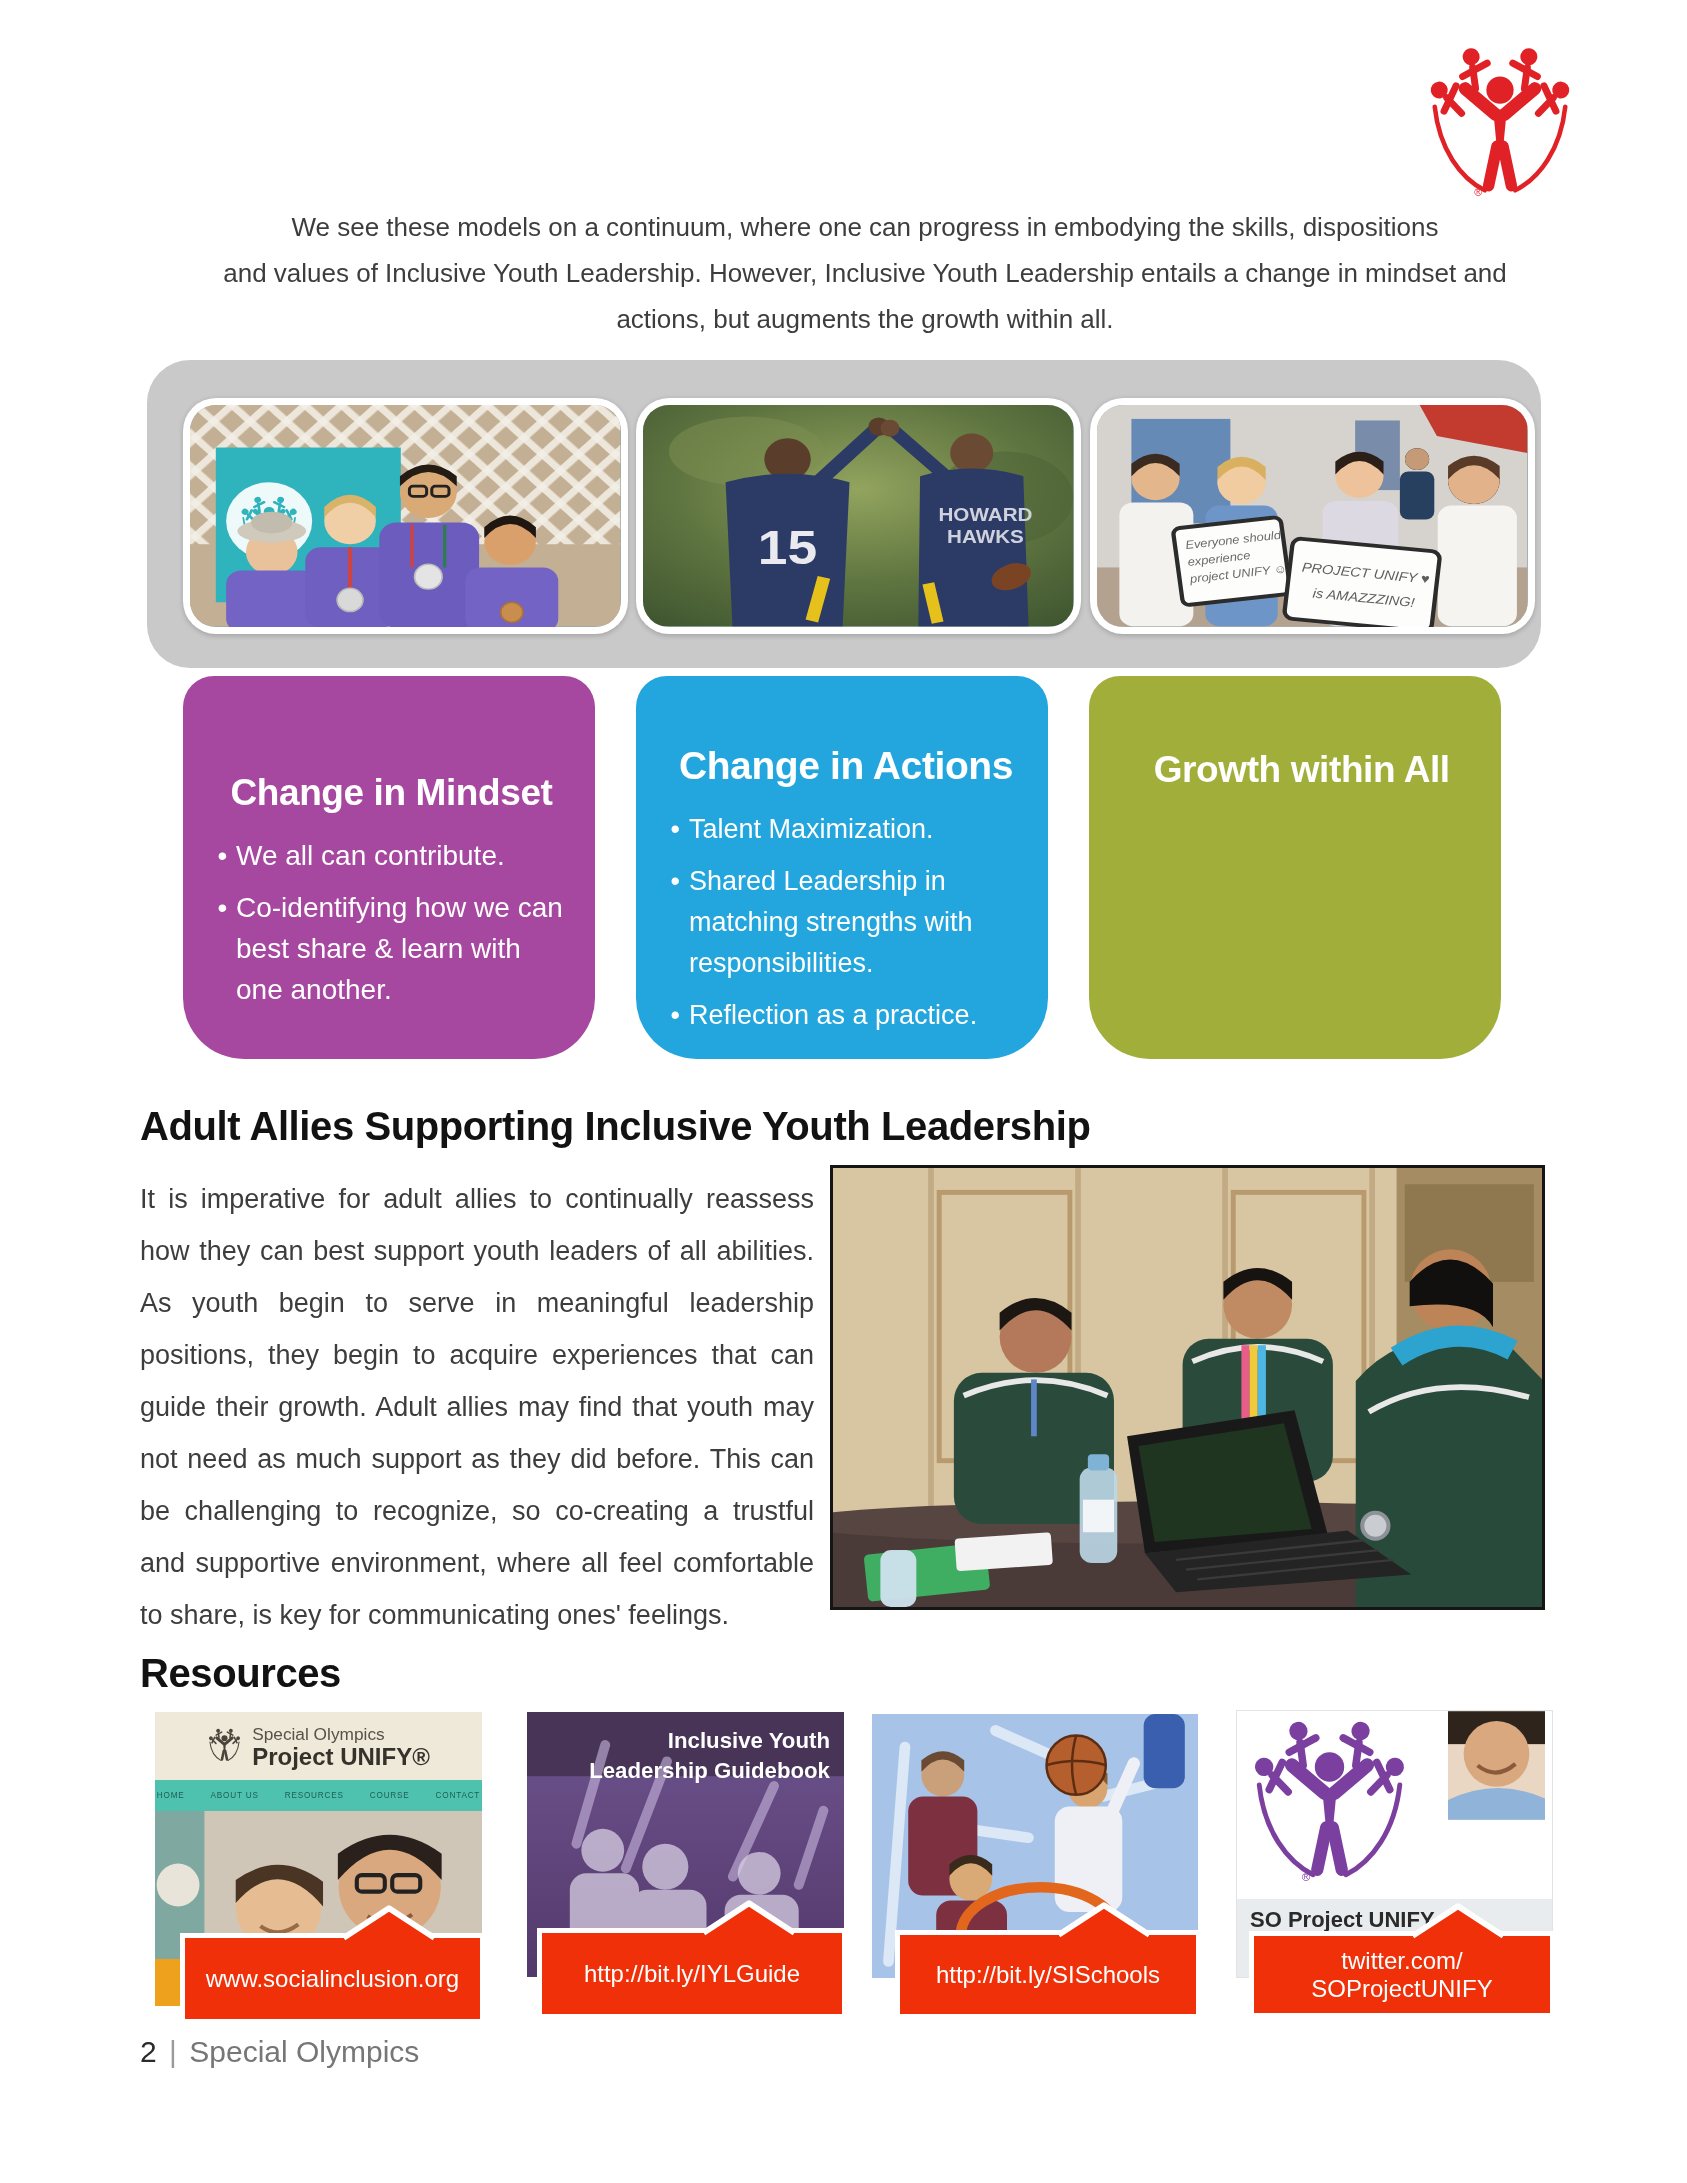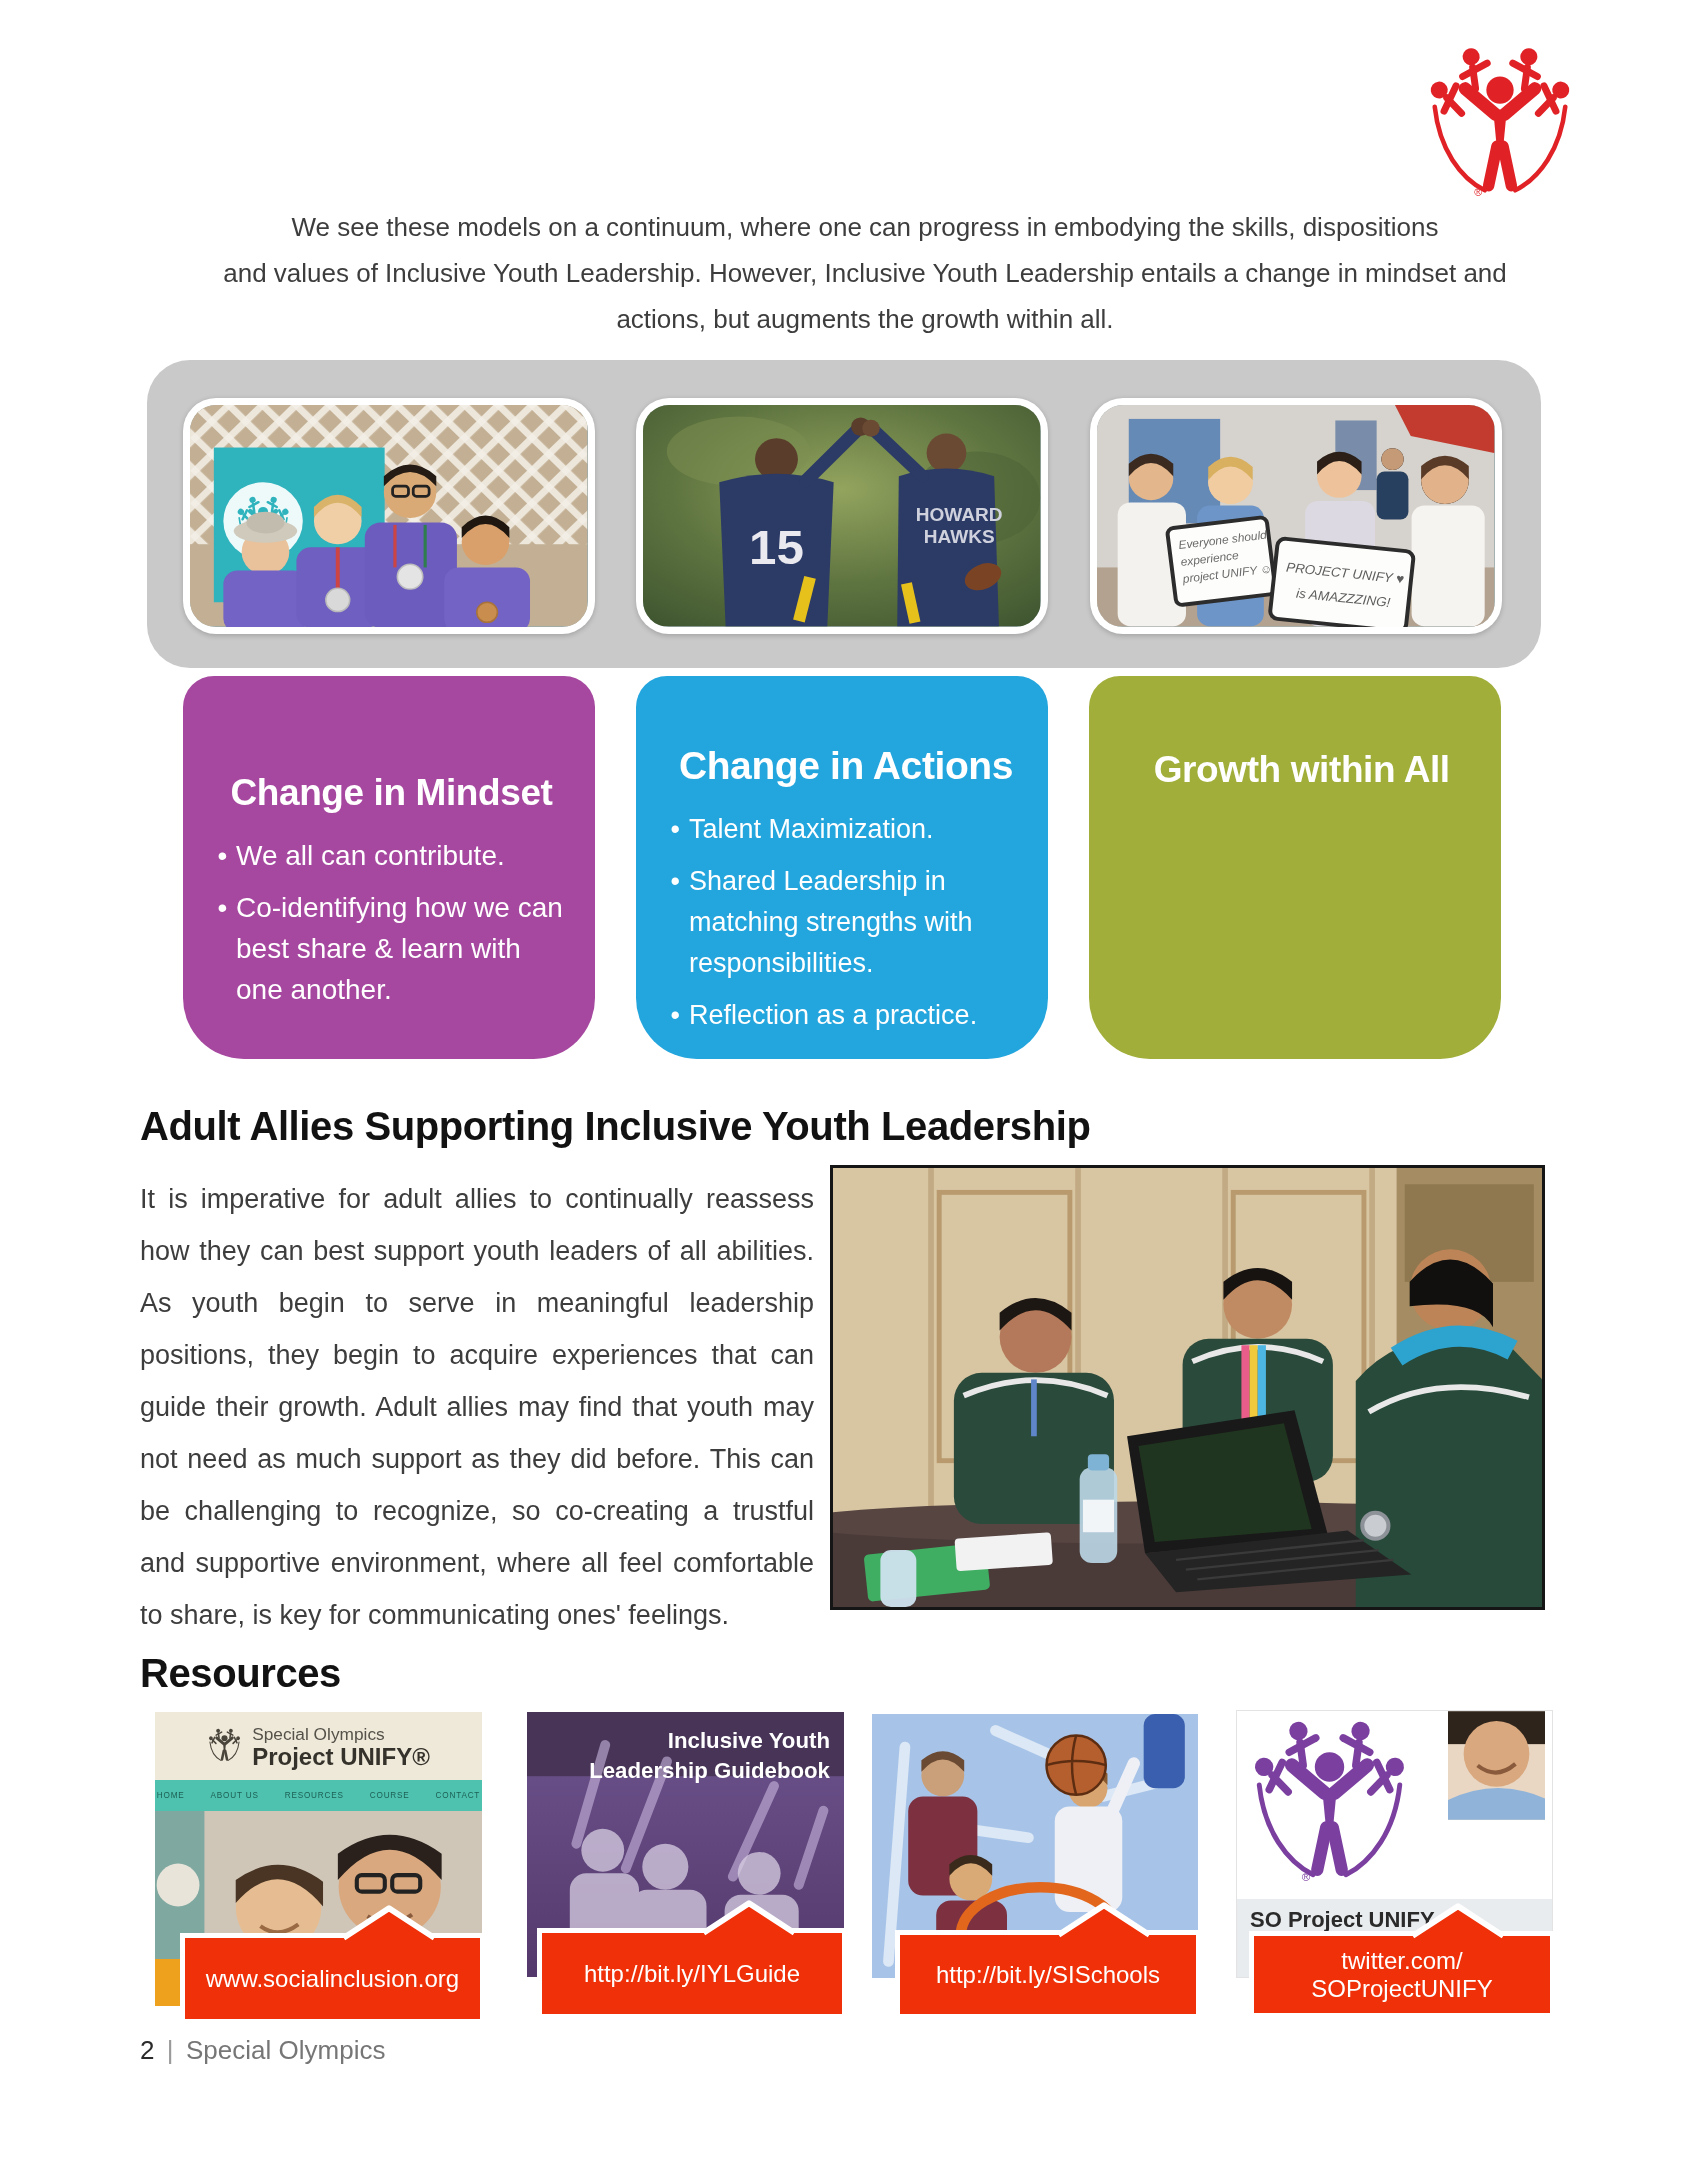--- a/index.html
+++ b/index.html
@@ -10,21 +10,21 @@
   
   .logo-main{position:absolute;left:1410px;top:40px;width:180px;height:170px;color:#e02227;}
   .logo-main .reg{font-size:7px;fill:currentColor;}
 
   
   .intro{position:absolute;left:140px;top:204px;width:1450px;font-size:26px;line-height:46px;color:#3d3d3d;text-align:center;}
   .intro .line{display:block;white-space:nowrap;}
 
   
   .banner{position:absolute;left:147px;top:360px;width:1394px;height:308px;background:#c9c9c9;border-radius:43px;}
-  .photo-frame{position:absolute;top:38px;width:412px;height:236px;background:#fff;border-radius:33px;
+  .photo-frame{position:absolute;top:38px;width:445px;height:236px;background:#fff;border-radius:33px;
                padding:7.4px;box-sizing:border-box;box-shadow:0 1.6px 5px rgba(0,0,0,.18);}
   .pf1{left:36px;} .pf2{left:489px;} .pf3{left:943px;}
   .photo-canvas{width:100%;height:100%;border-radius:26px;overflow:hidden;position:relative;background:#9aa;}
   .photo-canvas svg{display:block;width:100%;height:100%;}
 
   
   .box{position:absolute;top:676px;width:412px;height:383px;color:#fff;box-sizing:border-box;
        border-radius:31px 31px 61px 61px;}
   .box.p{left:183px;background:#a6489f;padding:96px 28px 0 33px;}
   .box.b{left:636px;background:#23a5dd;padding:68px 25px 0 33px;}
@@ -83,21 +83,21 @@
   .res-label{position:absolute;background:#ef3008;border:5.8px solid #fff;box-sizing:border-box;z-index:6;
              display:flex;flex-direction:column;align-items:center;justify-content:center;
              color:#fff;font-size:24px;text-align:center;line-height:28px;}
   #rl1{left:180px;top:1933px;width:305px;height:91px;text-align:center;}
   #rl2{left:537px;top:1928px;width:310px;height:91px;}
   #rl3{left:895px;top:1930px;width:306px;height:89px;text-align:center;}
   #rl4{left:1249px;top:1931px;width:306px;height:87px;}
   .notch{position:absolute;top:-34px;left:calc(69% - 47px);width:94px;height:34px;overflow:visible;}
 
   
-  .footer{position:absolute;left:140px;top:2035px;font-size:26px;color:#767676;}
+  .footer{position:absolute;left:140px;top:2035px;font-size:30px;color:#767676;}
   .footer .pg{color:#2b2b2b;margin-right:12.4px;}
   .footer .sep{margin-right:12.4px;color:#9a9a9a;}
 </style>
 </head>
 <body>
 
 <svg width="0" height="0" style="position:absolute" aria-hidden="true">
   <defs>
     <g id="so-logo-shape" fill="none" stroke="currentColor" stroke-linecap="round">
       <circle cx="50" cy="33" r="9" fill="currentColor" stroke="none"></circle>

